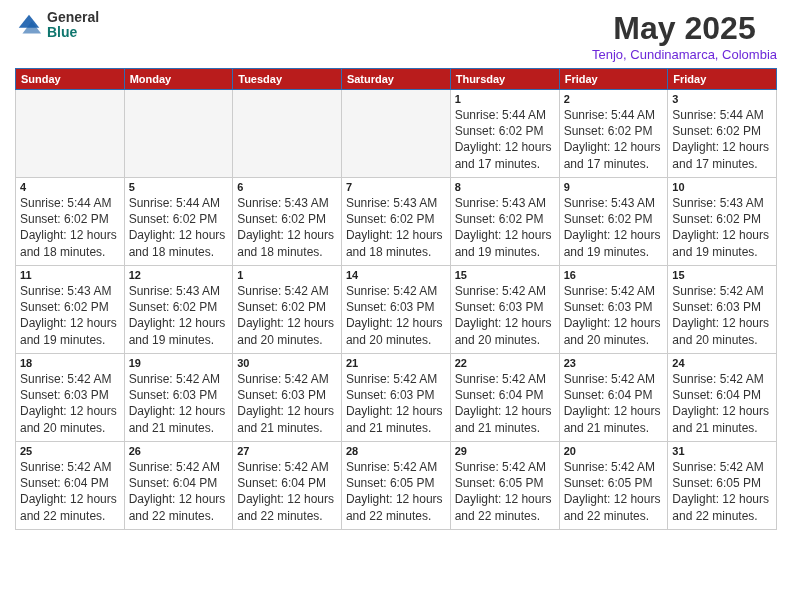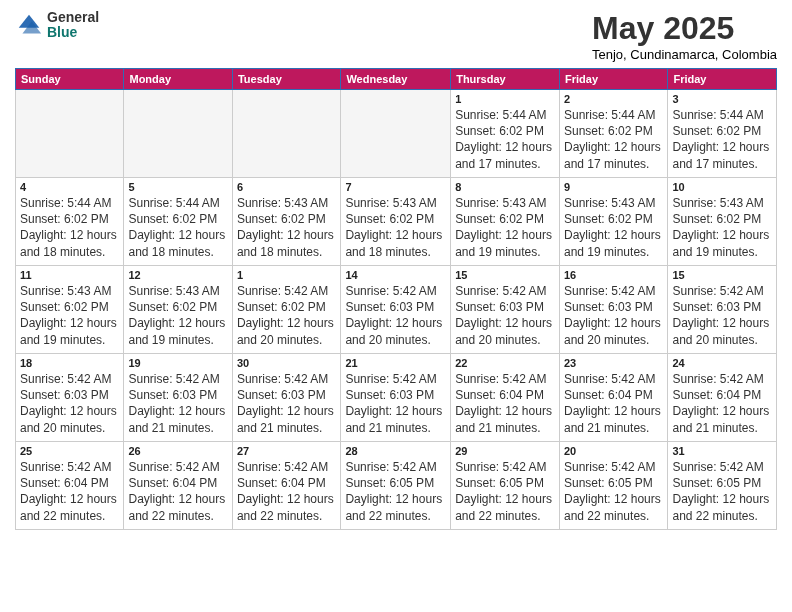--- a/index.html
+++ b/index.html
@@ -33,39 +33,39 @@
       font-weight: bold;
       line-height: 1.1;
     }
     .logo-general { color: #333; }
     .logo-blue { color: #0f766e; }
     .logo-icon {
       width: 28px;
       height: 28px;
     }
     .title-section {
-      text-align: left;
+      text-align: center;
     }
     .month-title {
       font-size: 32px;
       font-weight: bold;
       color: #333;
     }
     .subtitle {
       font-size: 13px;
-      color: #000000;
+      color: #6d28d9;
     }
     .calendar {
       width: 100%;
       border-collapse: collapse;
       border: 1px solid #ccc;
       font-size: 9.5px;
     }
     .calendar th {
-      background: #be185d;
+      background: #b91c1c;
       color: #fff;
       padding: 4px 5px;
       text-align: left;
       font-size: 11px;
       border: 1px solid #2e6db4;
     }
     .calendar td {
       border: 1px solid #ccc;
       vertical-align: top;
       padding: 3px 4px;
@@ -111,21 +111,21 @@
       <div class="subtitle">Tenjo, Cundinamarca, Colombia</div>
     </div>
   </div>
 
   <table class="calendar">
     <thead>
       <tr>
       <th>Sunday</th>
           <th>Monday</th>
           <th>Tuesday</th>
-          <th>Wednesday</th>
+          <th>Saturday</th>
           <th>Thursday</th>
           <th>Friday</th>
           <th>Friday</th>
         </tr>
     </thead>
     <tbody id="calendar-body">
     <tr>
           <td class="empty"></td>
           <td class="empty"></td>
           <td class="empty"></td>

